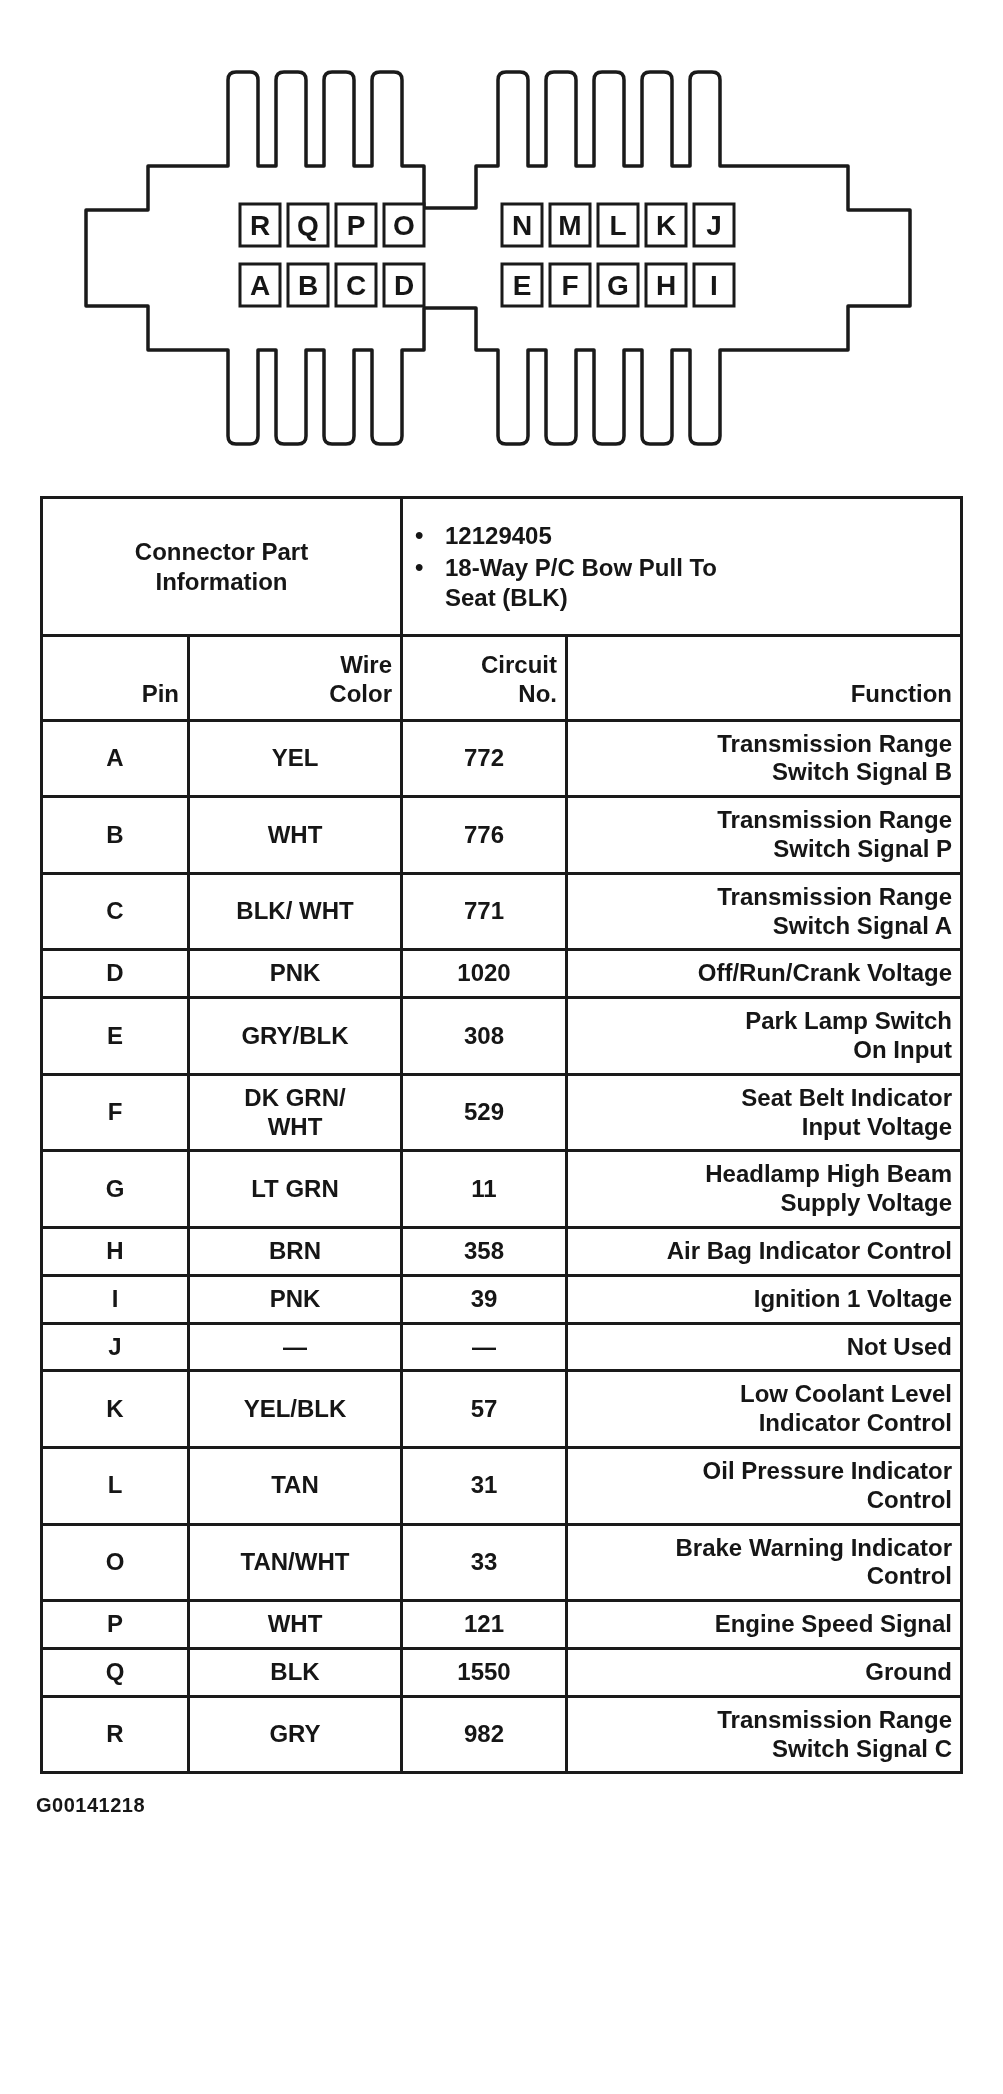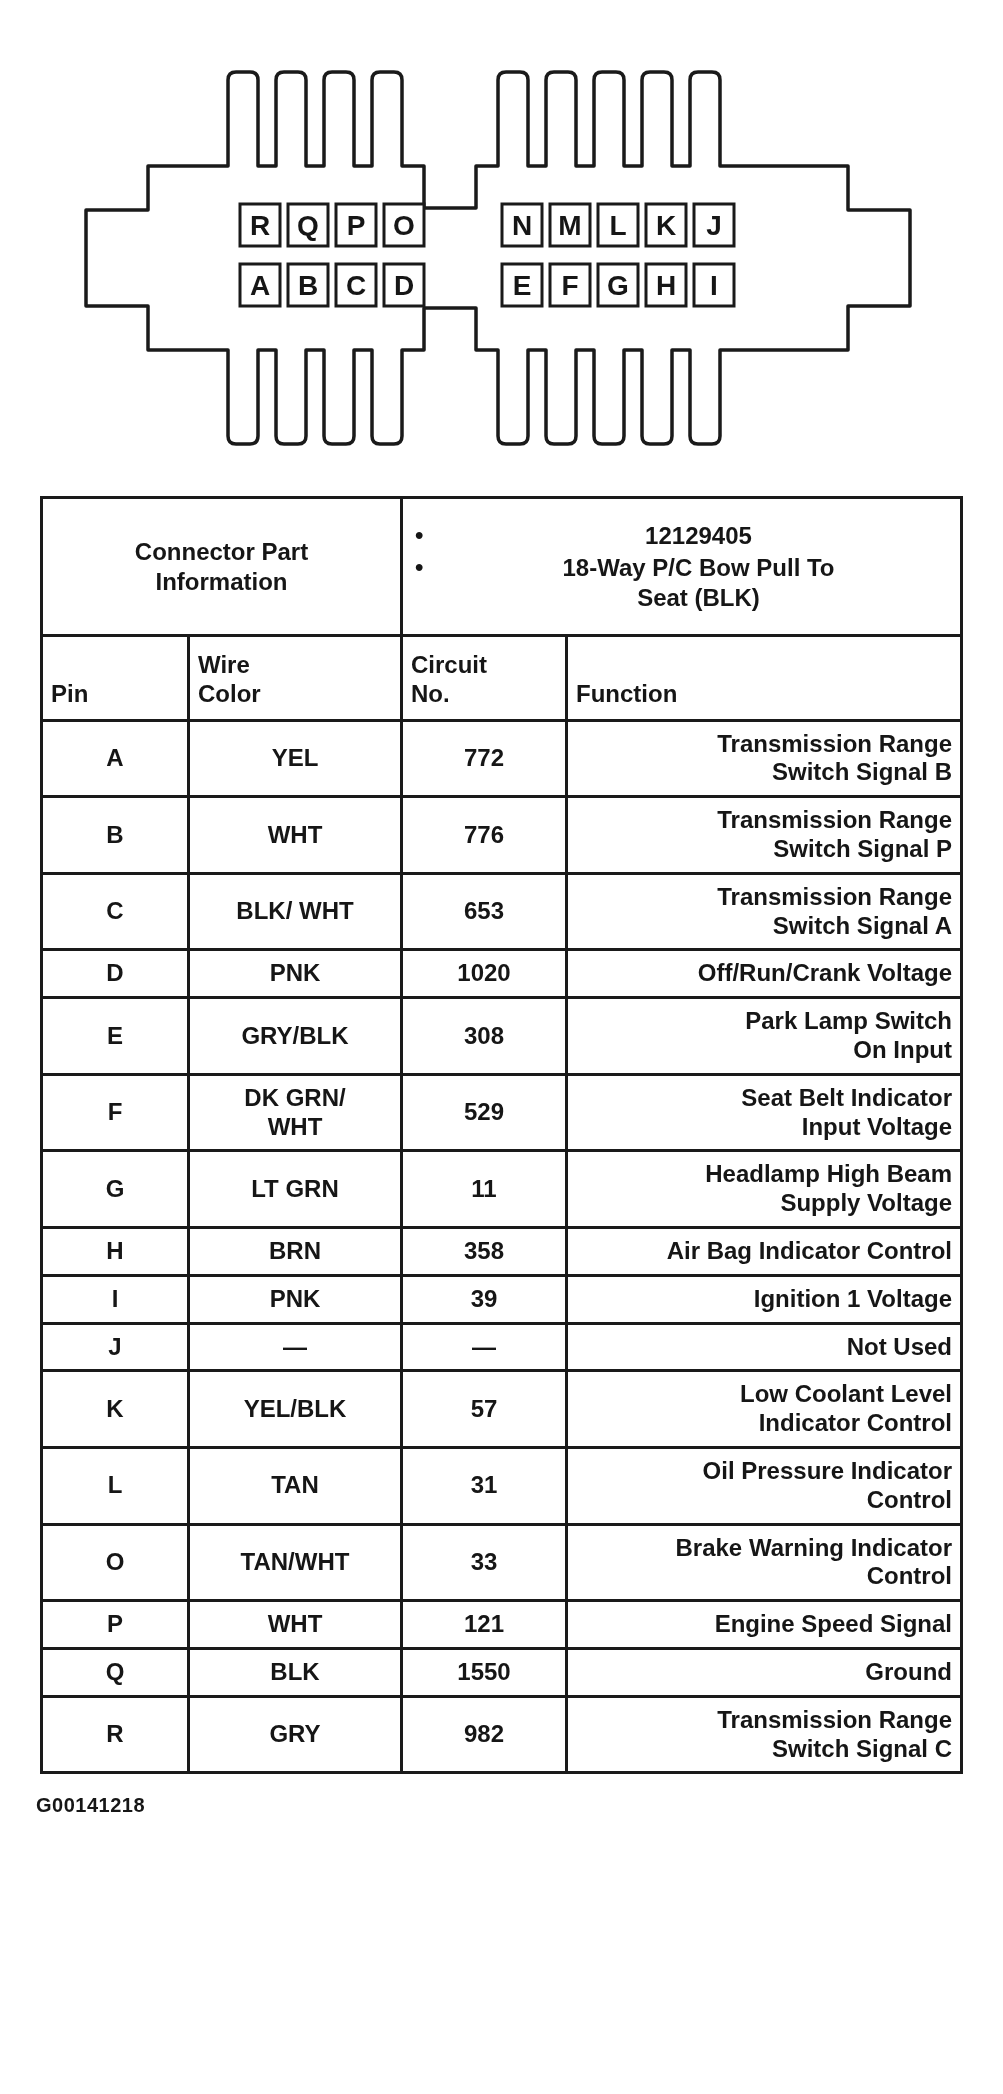--- a/index.html
+++ b/index.html
@@ -70,40 +70,39 @@
   .part-info-cell .part-info-inner {
     width: 300px;
     margin: 0 auto;
     line-height: 1.25;
   }
   .part-bullets-cell { padding-left: 38px; }
   .part-bullets-cell ul {
     list-style: none;
     margin: 0;
     padding: 0;
-    text-align: center;
   }
   .part-bullets-cell li {
     position: relative;
     padding-left: 34px;
     white-space: pre-line;
     line-height: 1.25;
     margin: 2px 0;
   }
   .part-bullets-cell li::before {
     content: "•";
     position: absolute;
     left: 4px;
     top: -1px;
   }
 
   table.pinout th {
     white-space: pre-line;
     vertical-align: bottom;
-    text-align: left;
+    text-align: right;
     padding-top: 14px;
     padding-bottom: 10px;
   }
 
   td.c-pin, td.c-color, td.c-circuit {
     text-align: center;
     white-space: pre-line;
   }
   td.c-func {
     text-align: right;
@@ -234,21 +233,21 @@
       <tr>
         <td class="c-pin">B</td>
         <td class="c-color">WHT</td>
         <td class="c-circuit">776</td>
         <td class="c-func">Transmission Range
 Switch Signal P</td>
       </tr>
       <tr>
         <td class="c-pin">C</td>
         <td class="c-color">BLK/ WHT</td>
-        <td class="c-circuit">653</td>
+        <td class="c-circuit">771</td>
         <td class="c-func">Transmission Range
 Switch Signal A</td>
       </tr>
       <tr>
         <td class="c-pin">D</td>
         <td class="c-color">PNK</td>
         <td class="c-circuit">1020</td>
         <td class="c-func">Off/Run/Crank Voltage</td>
       </tr>
       <tr>

